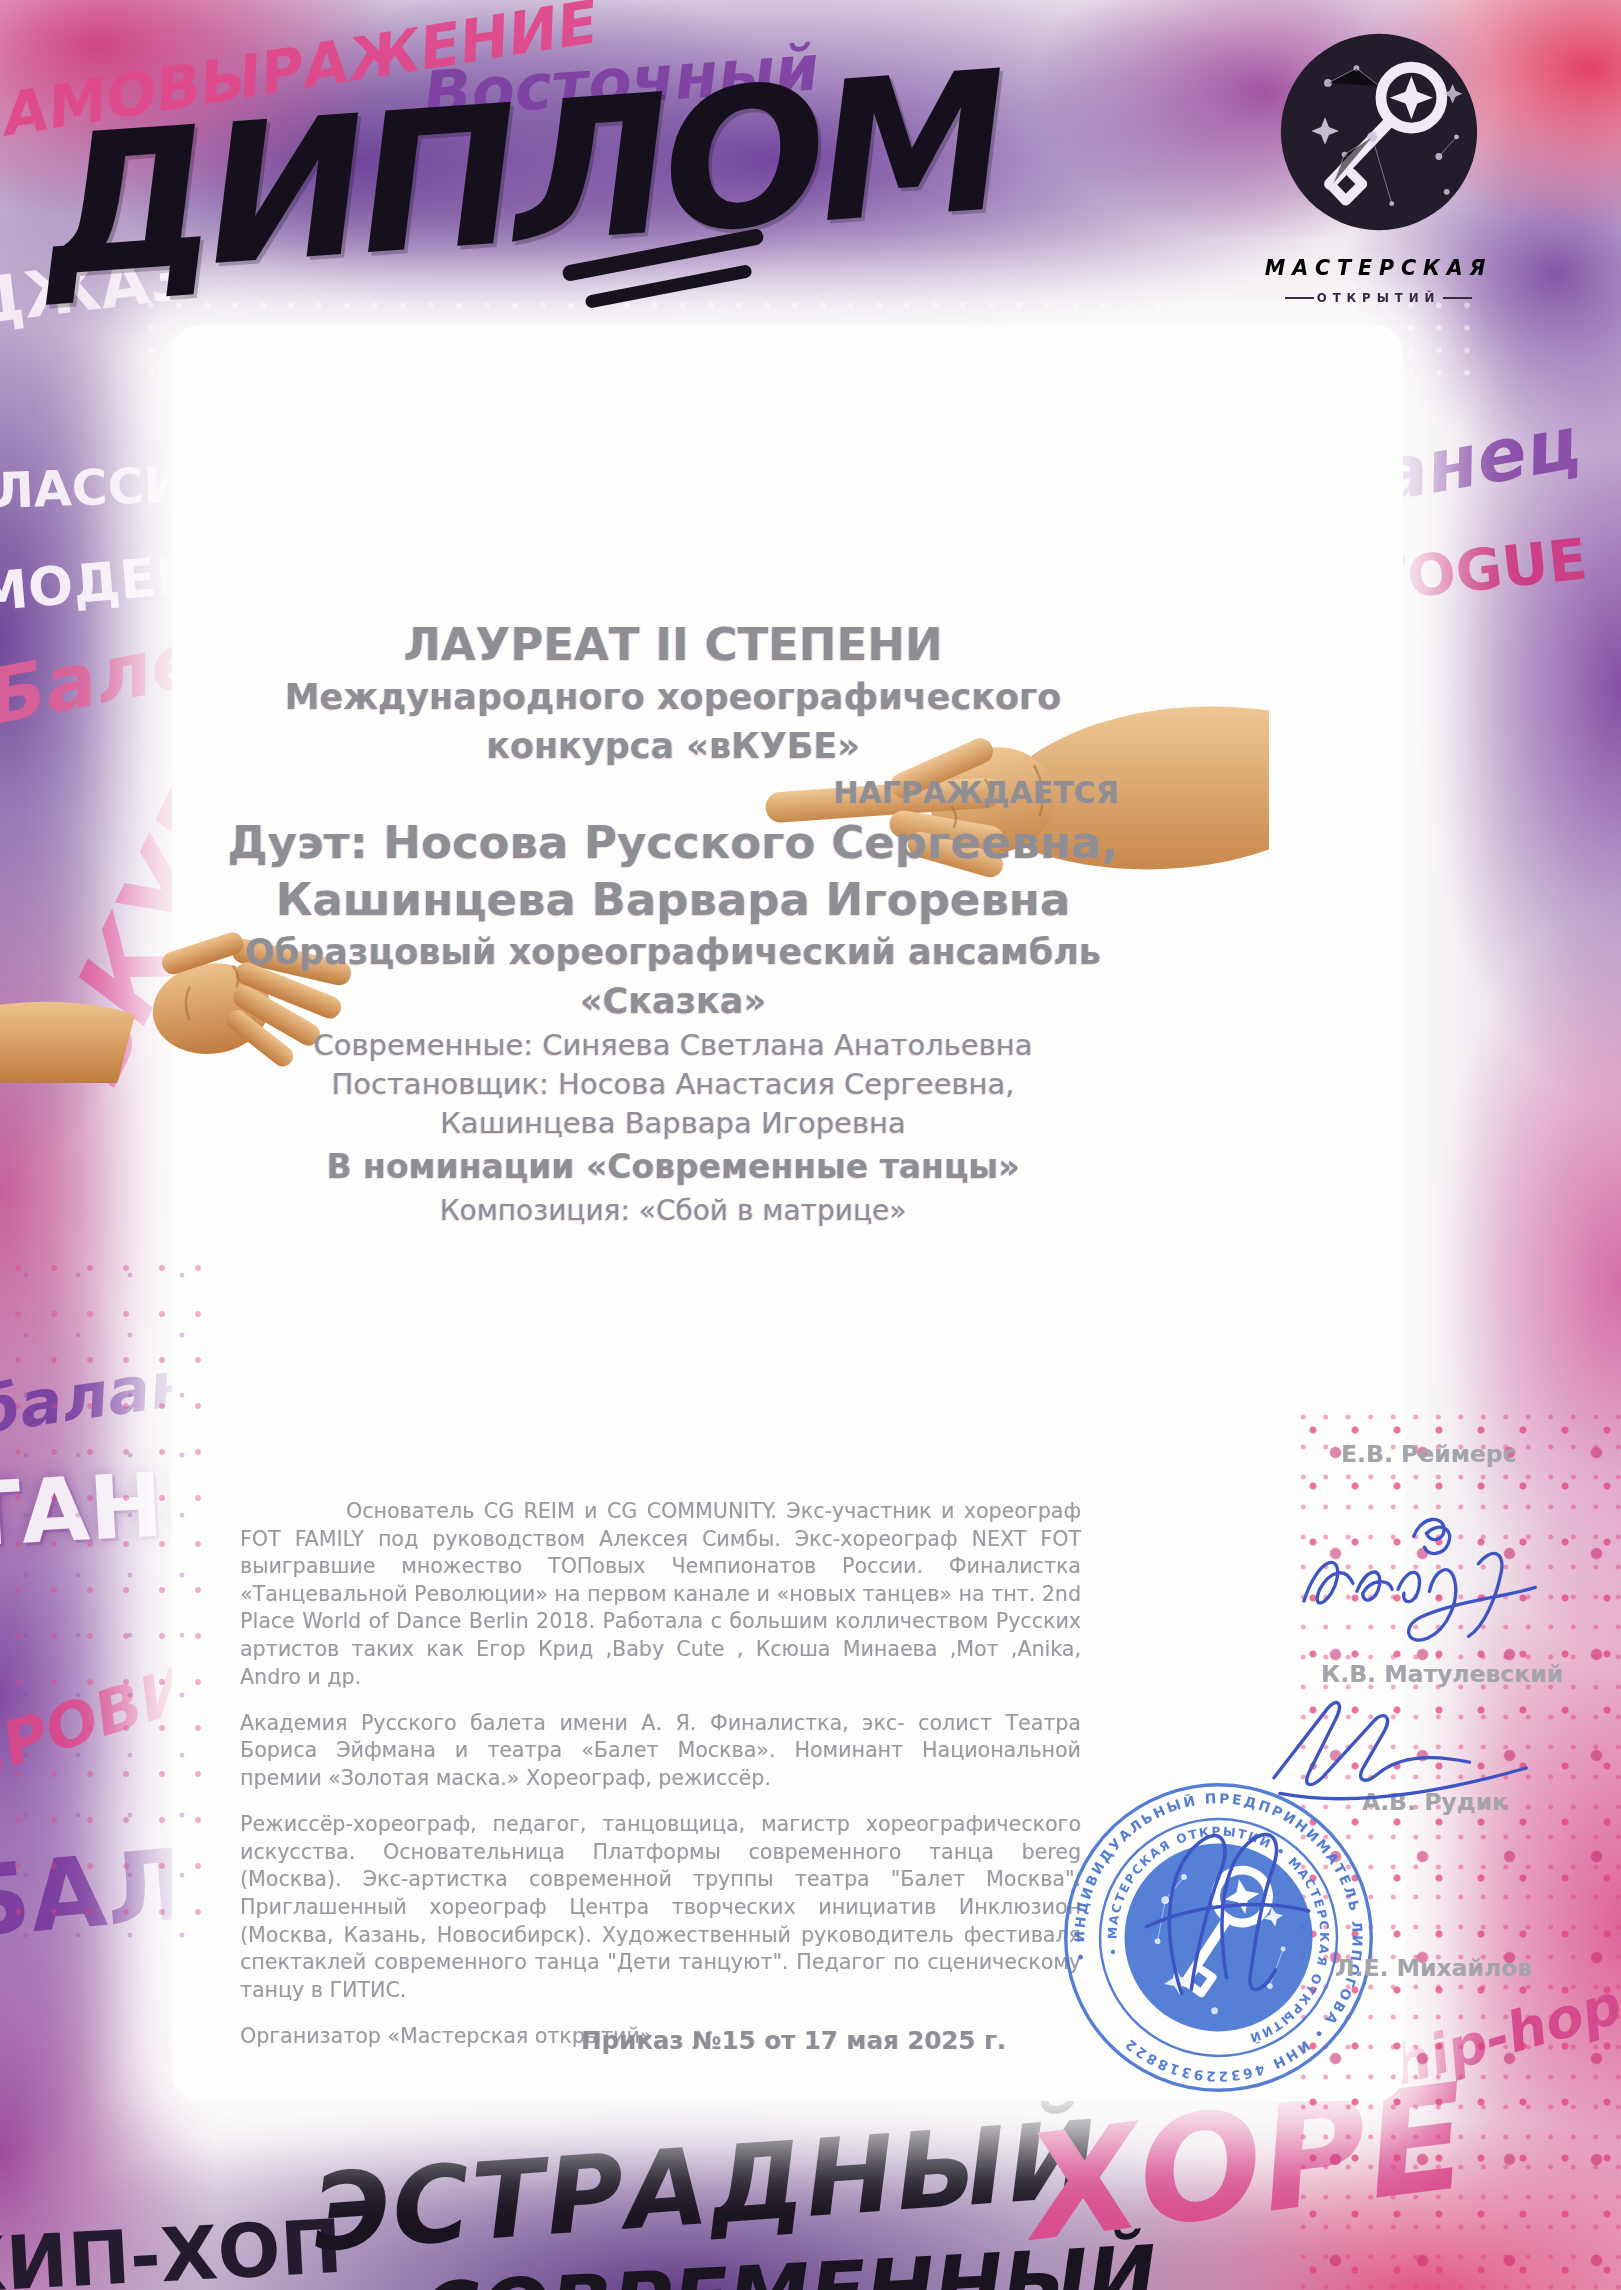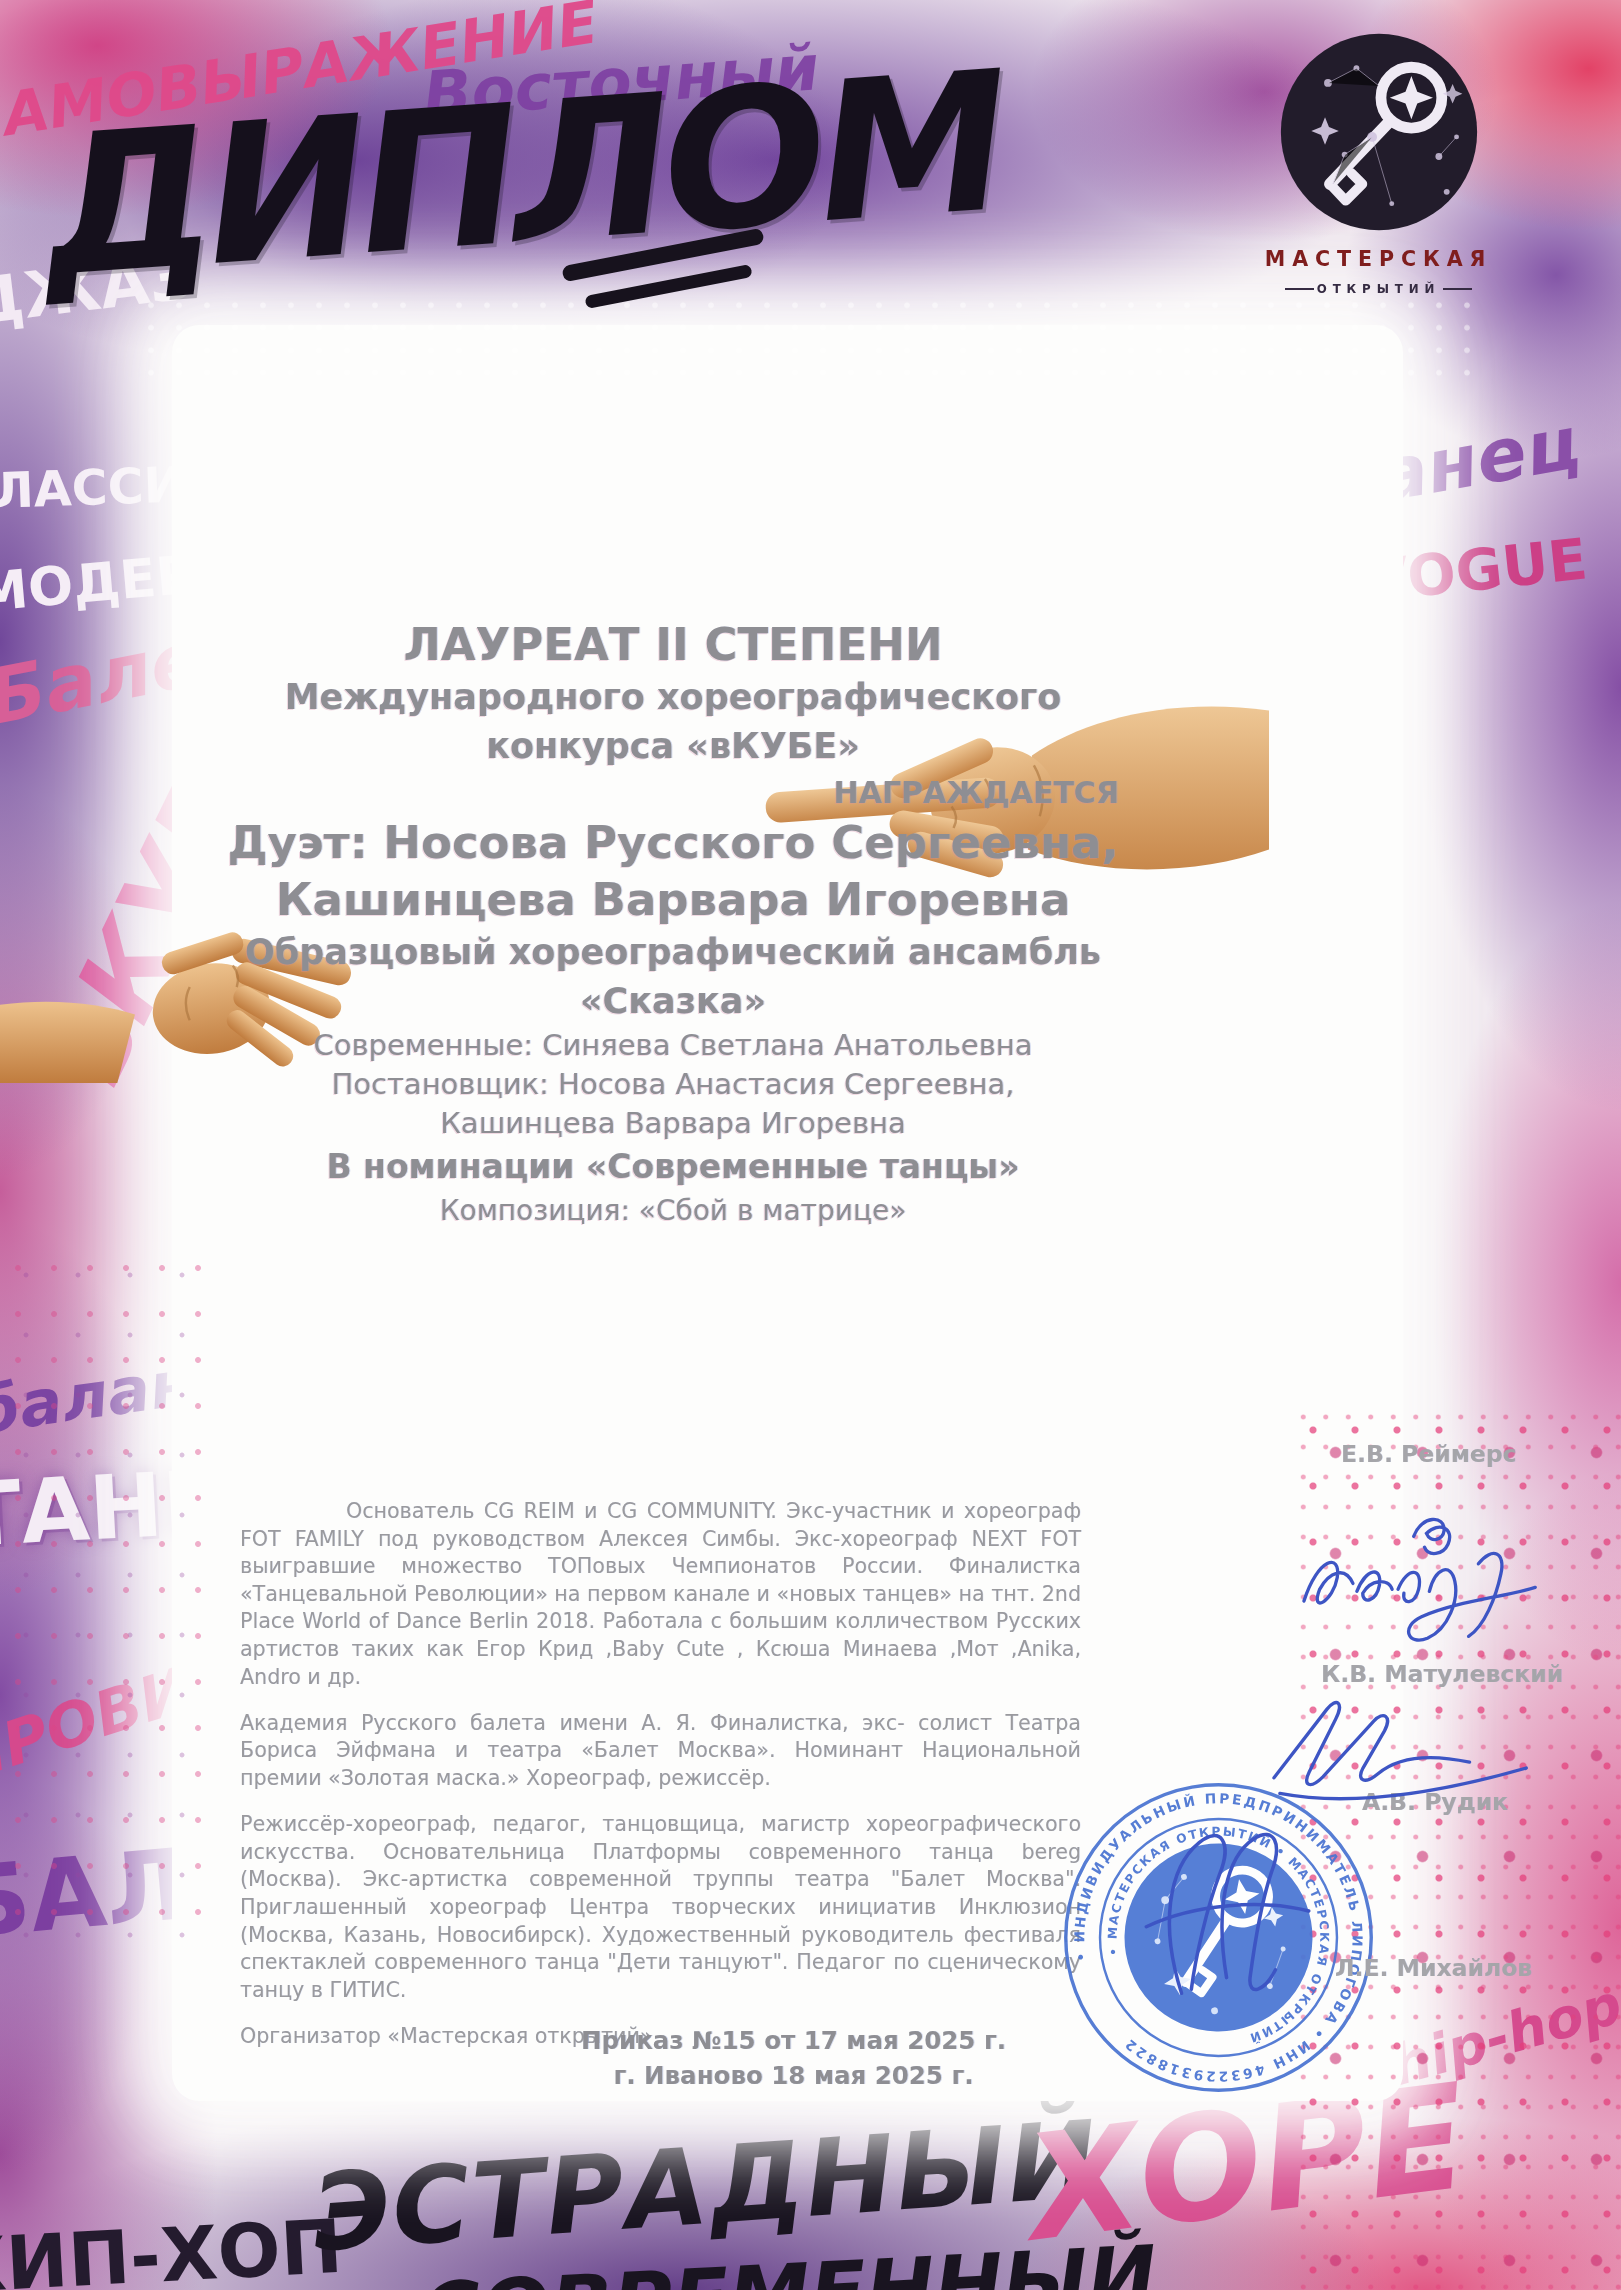--- a/index.html
+++ b/index.html
@@ -71,21 +71,21 @@
   
   .title{position:absolute;left:43px;top:63px;z-index:5;font-size:192px;font-weight:bold;
          font-style:italic;color:#15101c;letter-spacing:-7.8px;transform:rotate(-4deg);
          text-shadow:2.9px 3.9px 0 rgba(21,16,28,.25);}
   .slash{position:absolute;background:#17121d;border-radius:7.8px;z-index:5;}
   .slash1{left:561px;top:247px;width:204px;height:15.7px;transform:rotate(-11deg);}
   .slash2{left:584px;top:280px;width:169px;height:12.7px;transform:rotate(-11deg);}
 
   
   .logo{position:absolute;left:1264px;top:27.4px;width:229px;z-index:5;text-align:center;}
-  .logo-text1{font-size:20.6px;font-weight:bold;letter-spacing:6.9px;color:#7f1d1d;margin-top:6px;}
+  .logo-text1{font-size:20.6px;font-weight:bold;letter-spacing:6.9px;color:#000000;margin-top:15px;font-style:italic;}
   .logo-text2{display:flex;align-items:center;justify-content:center;gap:3px;margin-top:11px;
               font-size:11.8px;font-weight:bold;letter-spacing:5.9px;color:#352b42;}
   .logo-text2 .ln{width:29px;height:2px;background:#352b42;}
 
   
   .award{position:absolute;left:227px;top:616px;width:892px;z-index:5;text-align:center;
          color:#8e8e93;font-weight:bold;
          text-shadow:1px 0 0 rgba(140,160,215,.35),-1px 1px 0 rgba(215,140,170,.3);}
   .s46{font-size:45px;line-height:57px;}
   .s36{font-size:35px;line-height:49px;}
@@ -248,21 +248,20 @@
 
   <div class="bios">
     <p class="first">Основатель CG REIM и CG COMMUNITY. Экс-участник и хореограф FOT FAMILY под руководством Алексея Симбы. Экс-хореограф NEXT FOT выигравшие множество ТОПовых Чемпионатов России. Финалистка «Танцевальной Революции» на первом канале и «новых танцев» на тнт. 2nd Place World of Dance Berlin 2018. Работала с большим колличеством Русских артистов таких как Егор Крид ,Baby Cute , Ксюша Минаева ,Мот ,Anika, Andro и др.</p>
     <p>Академия Русского балета имени А. Я. Финалистка, экс- солист Театра Бориса Эйфмана и театра «Балет Москва». Номинант Национальной премии «Золотая маска.» Хореограф, режиссёр.</p>
     <p>Режиссёр-хореограф, педагог, танцовщица, магистр хореографического искусства. Основательница Платформы современного танца bereg (Москва). Экс-артистка современной труппы театра "Балет Москва". Приглашенный хореограф Центра творческих инициатив Инклюзион (Москва, Казань, Новосибирск). Художественный руководитель фестиваля спектаклей современного танца "Дети танцуют". Педагог по сценическому танцу в ГИТИС.</p>
     <p class="org">Организатор «Мастерская открытий»</p>
   </div>
 
   <div class="order">
     <div>Приказ №15 от 17 мая 2025 г.</div>
-    <div>г. Иваново 18 мая 2025 г.</div>
   </div>
 
   <div class="signer sg0">Е.В. Реймерс</div>
   <div class="signer sg1">К.В. Матулевский</div>
   <div class="signer sg2">А.В. Рудик</div>
   <div class="signer sg3">Л.Е. Михайлов</div>
 
   <svg class="sig-svg" style="left:1296px;top:1507px" width="255" height="147" viewBox="0 0 260 150">
     <g stroke="#3d55c4" stroke-width="3.4" fill="none" stroke-linecap="round">
       <path d="M120,30 C128,8 152,8 151,24 C150,34 137,37 133,27 C146,14 162,22 155,38 C150,49 135,51 131,41"></path>

